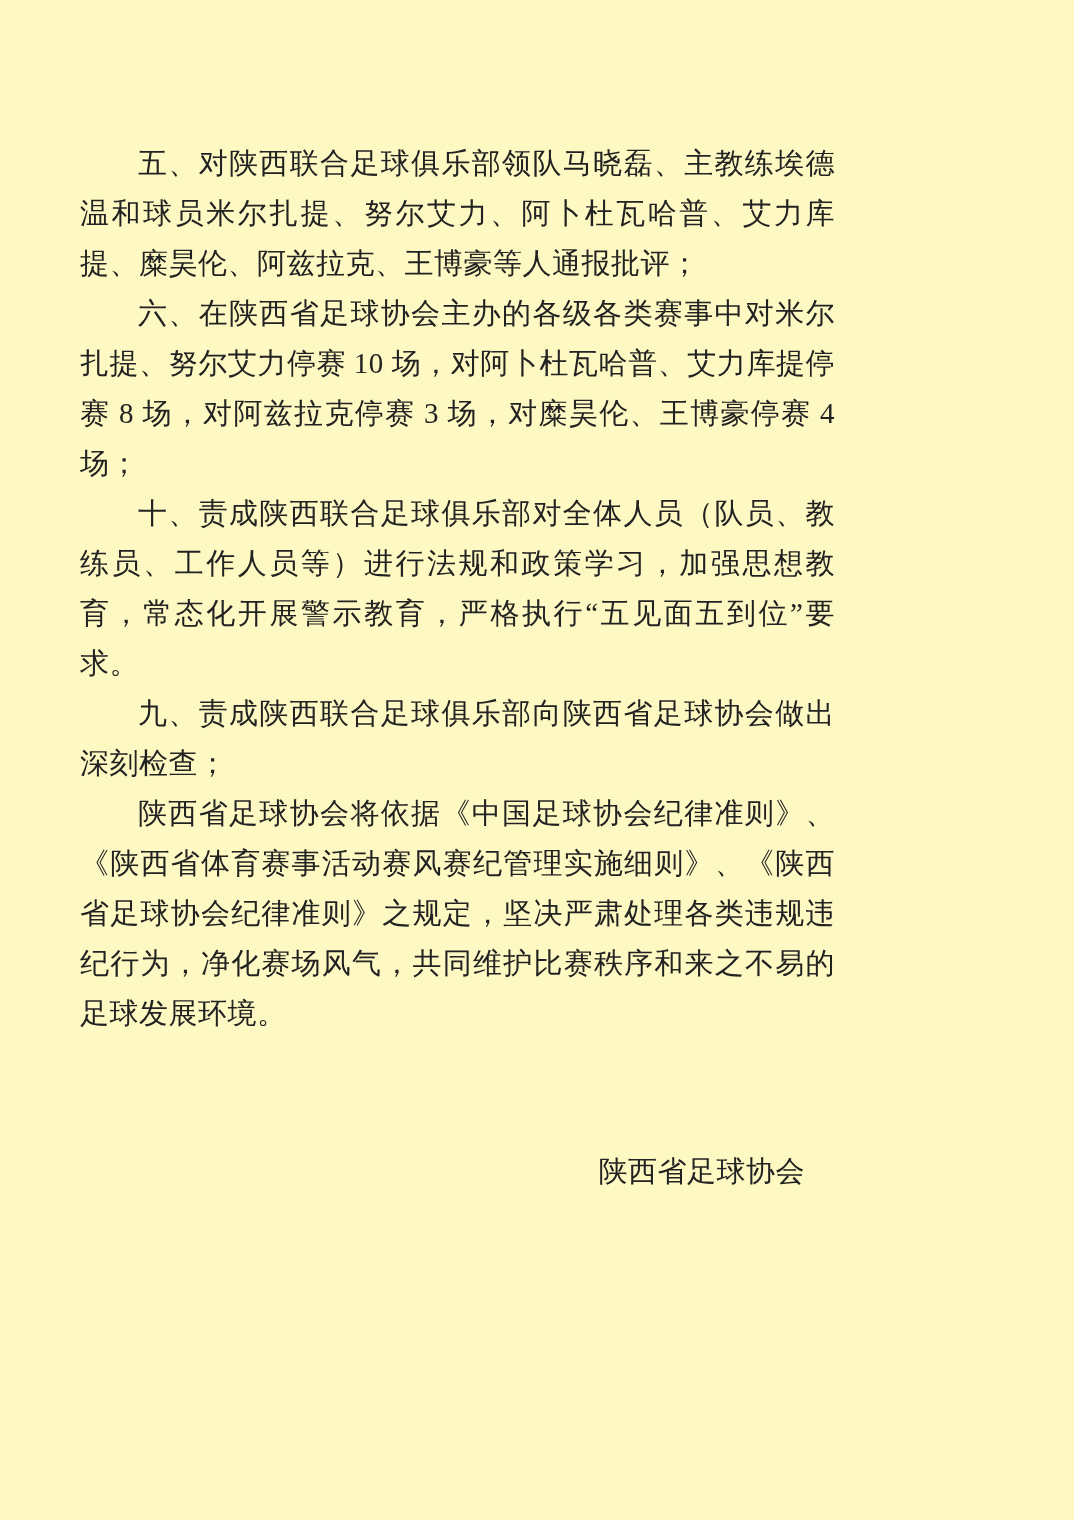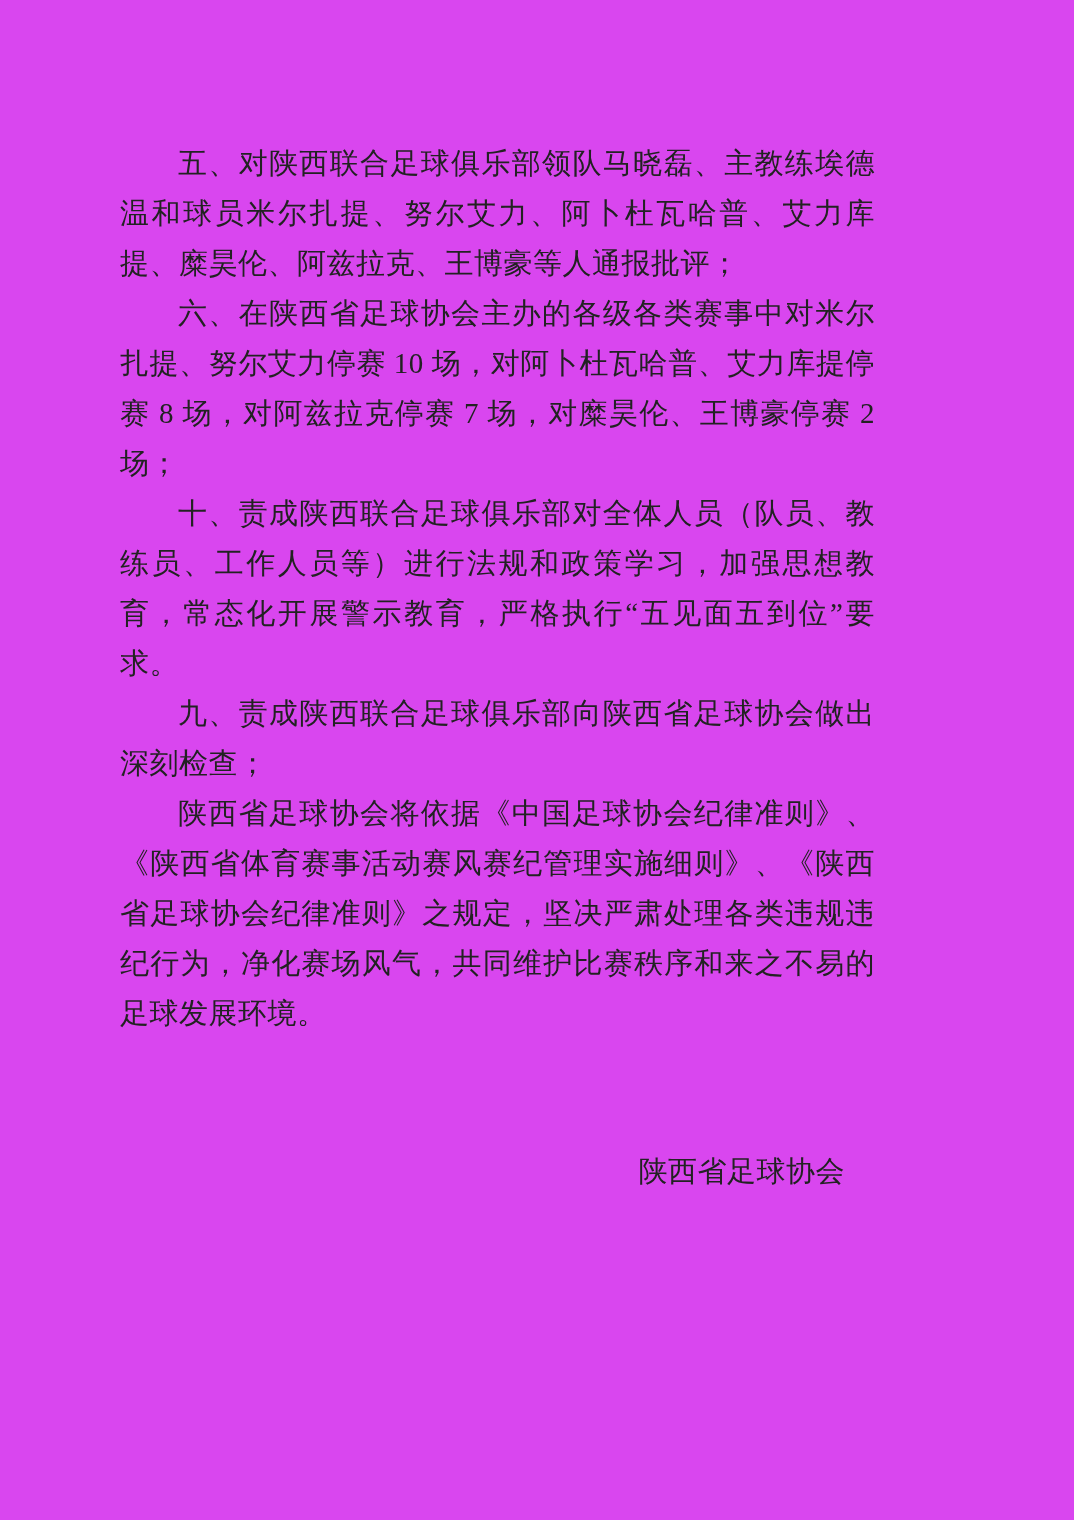--- a/index.html
+++ b/index.html
@@ -5,22 +5,22 @@
   html, body {
     margin: 0;
     padding: 0;
     background: #ffffff;
   }
   .page {
     position: relative;
     width: 1074px;
     height: 1520px;
     box-sizing: border-box;
-    background: #d946ef;
-    padding: 138px 159px 0 120px;
+    background: #fef9c3;
+    padding: 138px 159px 0 80px;
     font-family: "Liberation Serif", "DejaVu Serif", serif;
     color: #222222;
     overflow: hidden;
   }
   .content {
     width: 755px;
   }
   .content p {
     margin: 0;
     font-size: 29px;
@@ -42,21 +42,21 @@
     letter-spacing: 0.5px;
     white-space: nowrap;
   }
 </style>
 </head>
 <body>
 
 <div class="page">
   <div class="content">
     <p>五、对陕西联合足球俱乐部领队马晓磊、主教练埃德温和球员米尔扎提、努尔艾力、阿卜杜瓦哈普、艾力库提、糜昊伦、阿兹拉克、王博豪等人通报批评；</p>
-    <p>六、在陕西省足球协会主办的各级各类赛事中对米尔扎提、努尔艾力停赛 10 场，对阿卜杜瓦哈普、艾力库提停赛 8 场，对阿兹拉克停赛 7 场，对糜昊伦、王博豪停赛 2 场；</p>
+    <p>六、在陕西省足球协会主办的各级各类赛事中对米尔扎提、努尔艾力停赛 10 场，对阿卜杜瓦哈普、艾力库提停赛 8 场，对阿兹拉克停赛 3 场，对糜昊伦、王博豪停赛 4 场；</p>
     <p>十、责成陕西联合足球俱乐部对全体人员（队员、教练员、工作人员等）进行法规和政策学习，加强思想教育，常态化开展警示教育，严格执行“五见面五到位”要求。</p>
     <p>九、责成陕西联合足球俱乐部向陕西省足球协会做出深刻检查；</p>
     <p>陕西省足球协会将依据《中国足球协会纪律准则》、《陕西省体育赛事活动赛风赛纪管理实施细则》、《陕西省足球协会纪律准则》之规定，坚决严肃处理各类违规违纪行为，净化赛场风气，共同维护比赛秩序和来之不易的足球发展环境。</p>
 
     <div class="signature">
       <div class="sig-line">陕西省足球协会</div>
     </div>
   </div>
 </div>
 

